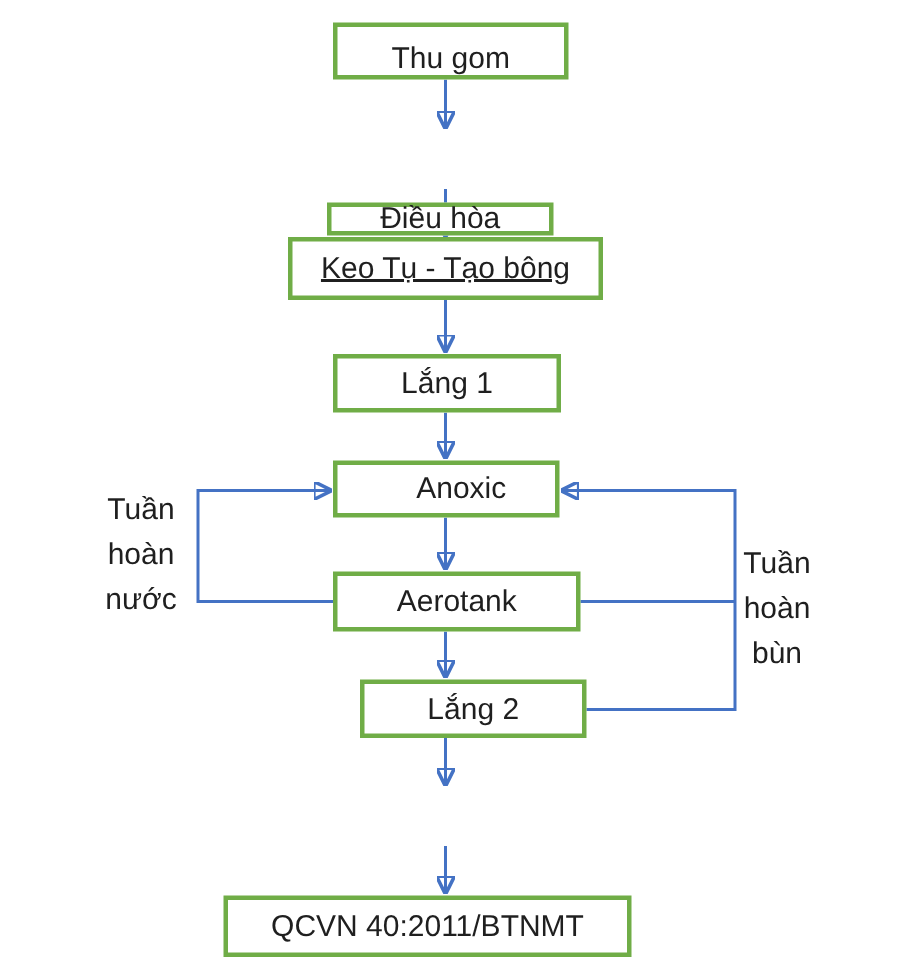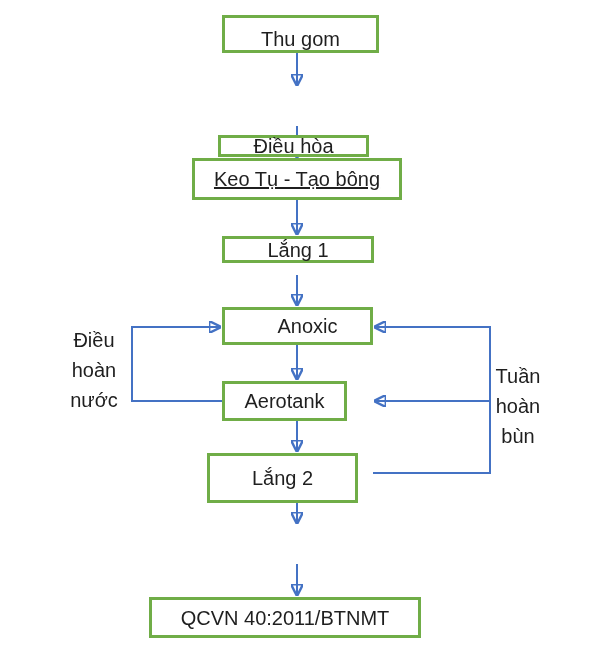--- a/index.html
+++ b/index.html
@@ -65,33 +65,33 @@
 
   <div class="node" style="left:222px;top:15px;width:157px;height:38px;align-items:flex-end;">
     <span>Thu gom</span>
   </div>
   <div class="node" style="left:218px;top:87px;width:151px;height:22px;margin-top:48px;">
     <span>Điều hòa</span>
   </div>
   <div class="node" style="left:192px;top:158px;width:210px;height:42px;text-decoration:underline;">
     <span>Keo Tụ - Tạo bông</span>
   </div>
-  <div class="node" style="left:222px;top:236px;width:152px;height:27px;">
+  <div class="node" style="left:222px;top:236px;width:152px;height:39px;">
     <span>Lắng 1</span>
   </div>
   <div class="node" style="left:222px;top:307px;width:151px;height:38px;padding-left:20px;">
     <span>Anoxic</span>
   </div>
-  <div class="node" style="left:222px;top:381px;width:125px;height:40px;">
+  <div class="node" style="left:222px;top:381px;width:165px;height:40px;">
     <span>Aerotank</span>
   </div>
-  <div class="node" style="left:207px;top:453px;width:151px;height:50px;align-items:center;">
+  <div class="node" style="left:240px;top:453px;width:151px;height:39px;align-items:center;">
     <span>Lắng 2</span>
   </div>
   <div class="node" style="left:149px;top:597px;width:272px;height:41px;">
     <span>QCVN 40:2011/BTNMT</span>
   </div>
 
-  <div class="side-label" style="left:56px;top:325px;">Điều hoàn nước</div>
+  <div class="side-label" style="left:56px;top:325px;">Tuần hoàn nước</div>
 
   <div class="side-label" style="left:480px;top:361px;">Tuần hoàn bùn</div>
 
 </div>
 
 </body></html>

